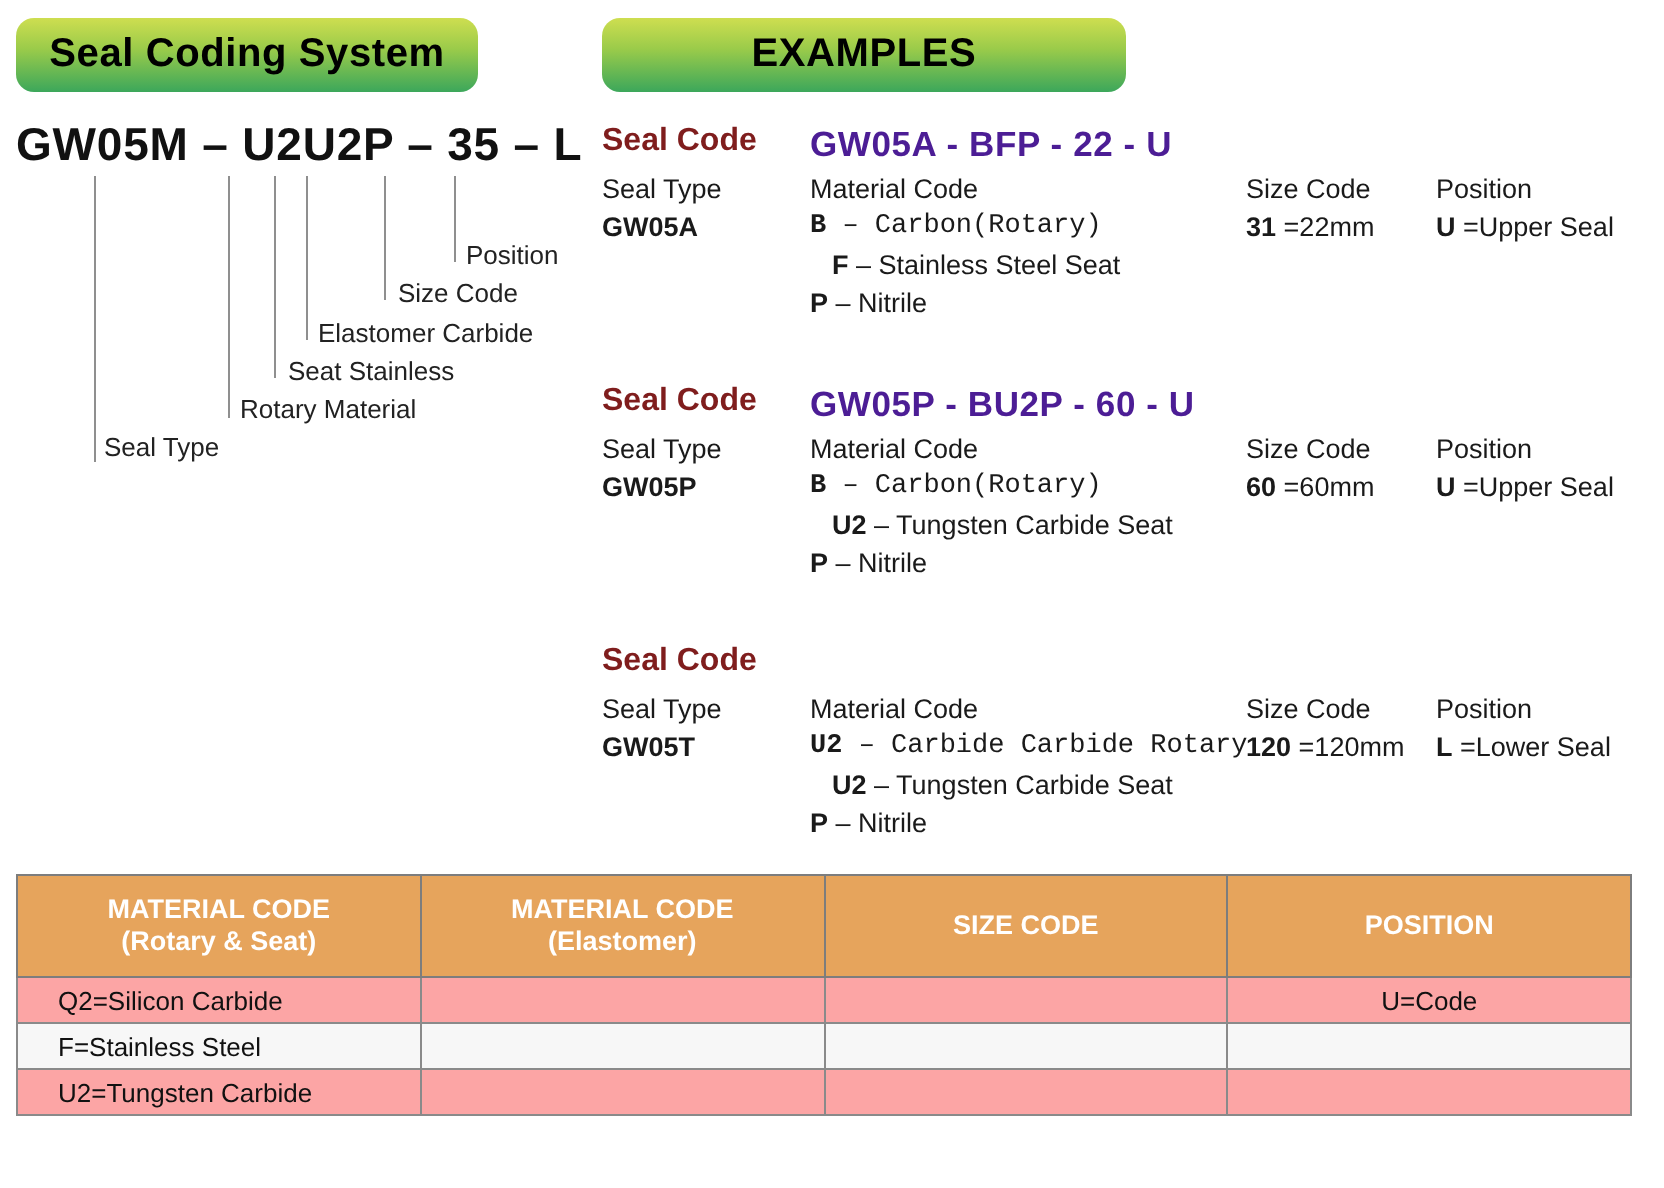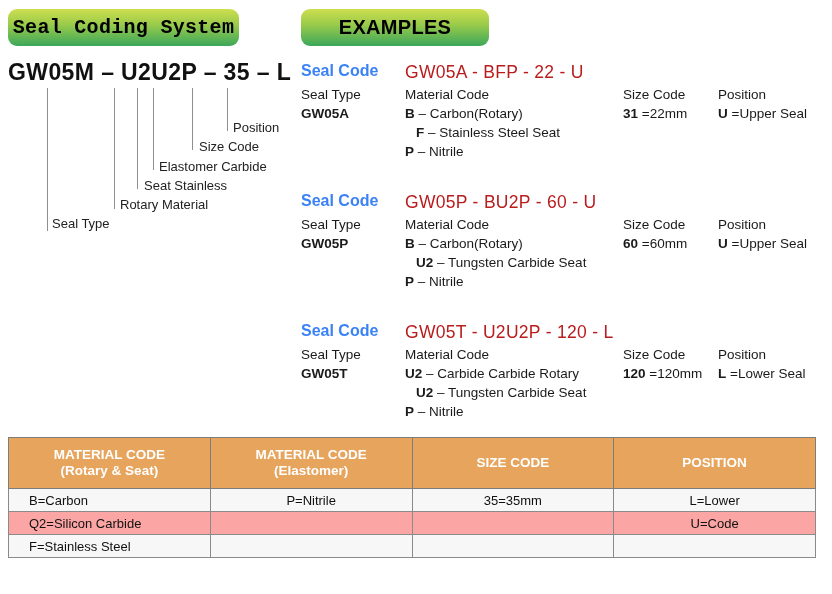--- a/index.html
+++ b/index.html
@@ -10,22 +10,22 @@
   }
 
   
   .banner {
     position:absolute; height:37px; border-radius:9px;
     display:flex; align-items:center; justify-content:center;
     font-weight:bold; font-size:20px; color:#000;
     background:linear-gradient(180deg,#cede50 0%,#9acb4a 42%,#3ca75b 100%);
     letter-spacing:0.3px;
   }
-  #banner-system   { left:8px;   top:9px; width:231px;font-family:Liberation Mono, monospace; }
-  #banner-examples { left:301px; top:9px; width:188px;text-align:right; }
+  #banner-system   { left:8px;   top:9px; width:231px; }
+  #banner-examples { left:301px; top:9px; width:262px;text-align:right; }
 
   
   #code-line {
     position:absolute; left:8px; top:59px;
     font-size:23px; font-weight:bold; color:#111; letter-spacing:0.4px;
     white-space:nowrap;
   }
   .dline { position:absolute; width:1px; top:88px; background:#8f8f8f; }
   .dlabel { position:absolute; font-size:13px; color:#222; white-space:nowrap; }
   #dline-0 { left:227px; height:43px; }  #dlabel-0 { left:233px; top:120px; }
@@ -36,27 +36,27 @@
   #dline-5 { left:47px;  height:143px; } #dlabel-5 { left:52px;  top:216px; }
 
   
   #examples { position:absolute; left:301px; top:62px; width:531px; }
   .example {
     display:grid;
     grid-template-columns:104px 218px 95px 1fr;
     grid-template-rows:25px 19px 19px 19px 19px;
     margin-bottom:29px;
   }
-  .ex-code-label { grid-column:1; grid-row:1; font-weight:bold; font-size:16px; color:#3b82f6; }
-  .ex-code { grid-column:2 / 5; grid-row:1; font-weight:normal; font-size:17.5px; color:#b91c1c; letter-spacing:0.3px; white-space:nowrap; }
+  .ex-code-label { grid-column:1; grid-row:1; font-weight:bold; font-size:16px; color:#7f1d1d; }
+  .ex-code { grid-column:2 / 5; grid-row:1; font-weight:bold; font-size:17.5px; color:#4c1d95; letter-spacing:0.3px; white-space:nowrap; }
   .exh { font-size:13.5px; grid-row:2; white-space:nowrap; }
   .c1 { grid-column:1; } .c2 { grid-column:2; } .c3 { grid-column:3; } .c4 { grid-column:4; }
   .exv { font-size:13.5px; white-space:nowrap; }
   .st-v  { grid-column:1; grid-row:3; font-weight:bold; }
-  .m0 { grid-column:2; grid-row:3; }
+  .m0 { grid-column:2; grid-row:3;font-family:Liberation Mono, monospace; }
   .m1 { grid-column:2; grid-row:4;margin-left:11px; }
   .m2 { grid-column:2; grid-row:5; }
   .size-v { grid-column:3; grid-row:3; }
   .pos-v  { grid-column:4; grid-row:3; }
   .bb { font-weight:bold; }
 
   
   #lookup {
     position:absolute; left:8px; top:437px; width:808px;
     border-collapse:collapse; table-layout:fixed;
@@ -124,21 +124,20 @@
     <div class="exv st-v">GW05P</div>
     <div class="exv m0"><span class="bb">B</span> <span>– Carbon(Rotary)</span></div>
     <div class="exv m1"><span class="bb">U2</span> <span>– Tungsten Carbide Seat</span></div>
     <div class="exv m2"><span class="bb">P</span> <span>– Nitrile</span></div>
     <div class="exv size-v"><span class="bb">60</span> <span>=60mm</span></div>
     <div class="exv pos-v"><span class="bb">U</span> <span>=Upper Seal</span></div>
   </div>
 
   <div class="example">
     <div class="ex-code-label">Seal Code</div>
-    <div class="ex-code">GW05T - U2U2P - 120 - L</div>
     <div class="exh c1">Seal Type</div>
     <div class="exh c2">Material Code</div>
     <div class="exh c3">Size Code</div>
     <div class="exh c4">Position</div>
     <div class="exv st-v">GW05T</div>
     <div class="exv m0"><span class="bb">U2</span> <span>– Carbide Carbide Rotary</span></div>
     <div class="exv m1"><span class="bb">U2</span> <span>– Tungsten Carbide Seat</span></div>
     <div class="exv m2"><span class="bb">P</span> <span>– Nitrile</span></div>
     <div class="exv size-v"><span class="bb">120</span> <span>=120mm</span></div>
     <div class="exv pos-v"><span class="bb">L</span> <span>=Lower Seal</span></div>
@@ -161,32 +160,32 @@
           <span>SIZE CODE</span>
           <span></span>
         </th>
       <th>
           <span>POSITION</span>
           <span></span>
         </th>
     </tr>
   </thead>
   <tbody>
-    <tr class="row-a">
-      <td class="cell-left">B=Carbon</td>
-      <td>P=Nitrile</td>
-      <td>35=35mm</td>
-      <td>L=Lower</td>
-    </tr>
     <tr class="row-b">
       <td class="cell-left">Q2=Silicon Carbide</td>
       <td></td>
       <td></td>
       <td>U=Code</td>
     </tr>
     <tr class="row-a">
       <td class="cell-left">F=Stainless Steel</td>
       <td></td>
       <td></td>
       <td></td>
     </tr>
+    <tr class="row-b">
+      <td class="cell-left">U2=Tungsten Carbide</td>
+      <td></td>
+      <td></td>
+      <td></td>
+    </tr>
   </tbody>
 </table>
 
 </body></html>

